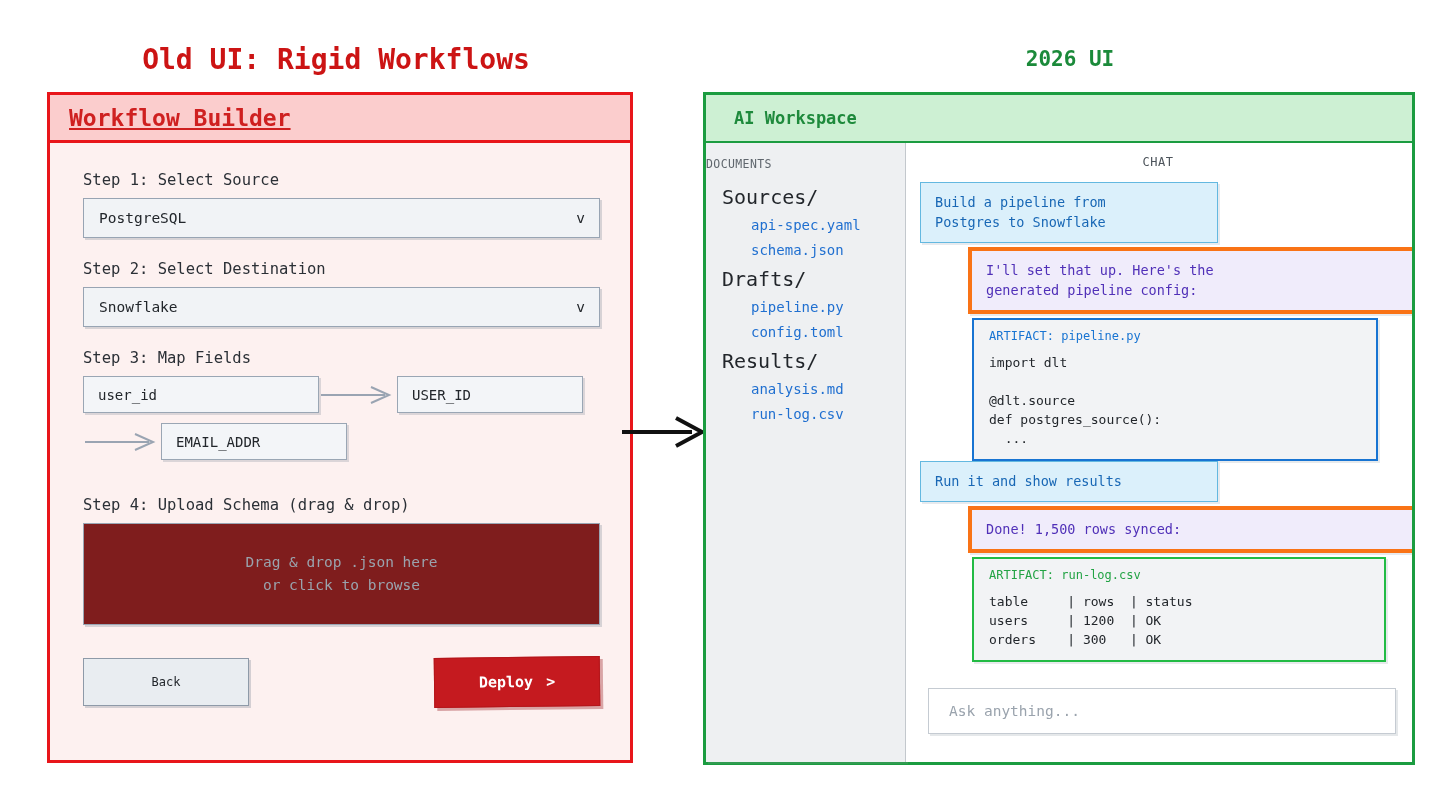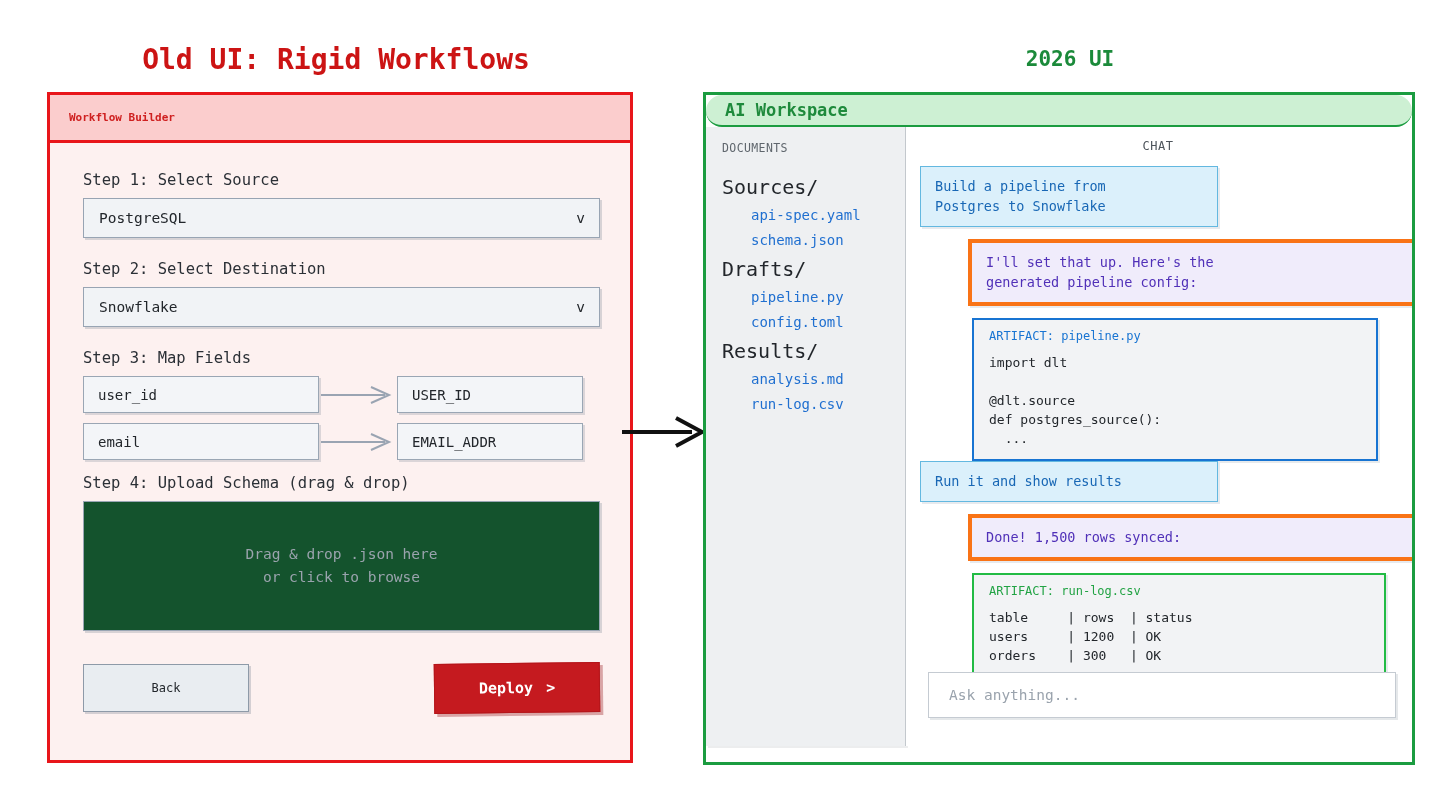--- a/index.html
+++ b/index.html
@@ -50,22 +50,23 @@
     height: 48px;
     background: #fbcdcd;
     border-bottom: 3px solid #e8151a;
     box-sizing: border-box;
     display: flex;
     align-items: center;
     padding-left: 19px;
   }
   #old-header-title {
     color: #cf2020;
-    font-size: 11px;
+    font-size: 23px;
     font-weight: bold;
+    text-decoration: underline;
   }
   #old-body {
     padding: 28px 30px 0 33px;
   }
   .step-label {
     color: #2b3036;
     font-size: 15.5px;
     margin-bottom: 9px;
     margin-top: 0;
     white-space: nowrap;
@@ -106,22 +107,22 @@
   .map-src { width: 236px; }
   .map-dst { width: 186px; }
   .map-arrow {
     width: 78px;
     height: 18px;
     flex: 0 0 78px;
   }
 
   
   #dropzone {
-    height: 130px;
-    background: #14532d;
+    height: 102px;
+    background: #7f1d1d;
     border: 1px solid #9aa6b4;
     box-sizing: border-box;
     display: flex;
     flex-direction: column;
     align-items: center;
     justify-content: center;
     box-shadow: 2px 2px 0 rgba(120,130,145,0.28);
   }
   .dz-line {
     font-size: 14.5px;
@@ -167,27 +168,26 @@
   
   #new-panel {
     position: absolute;
     left: 703px; top: 92px;
     width: 712px; height: 673px;
     border: 3px solid #1b9c40;
     background: #ffffff;
     box-sizing: border-box;
   }
   #new-header {
-    height: 32px;
+    height: 48px;
     background: #cdf0d3;
     border-bottom: 2px solid #1b9c40;
     box-sizing: border-box;
     display: flex; align-items: center;
-    padding-left: 19px;
-    border-radius: 22px;
+    padding-left: 28px;
   }
   #new-header-title {
     color: #1e8a3c; font-size: 17px; font-weight: bold;
   }
   #new-body {
     display: flex;
     height: 619px;
   }
   #sidebar {
     width: 200px;
@@ -195,22 +195,21 @@
     border-right: 1px solid #c3c8cd;
     box-sizing: border-box;
     padding: 14px 0 0 0;
     position: relative;
     box-shadow: 2px 2px 0 rgba(150,155,160,0.18);
   }
   #sidebar-title {
     font-size: 11.5px;
     color: #5f666d;
     letter-spacing: 0.4px;
-    padding-left: 16px;
-    margin-bottom: 20px;
+    margin-bottom: 14px;
   }
   .tree-folder {
     font-size: 20px;
     color: #22262b;
     padding-left: 16px;
     margin-bottom: 8px;
     white-space: nowrap;
   }
   .tree-file {
     font-size: 14px;
@@ -235,21 +234,21 @@
     letter-spacing: 0.5px;
     margin-bottom: 13px;
   }
 
   .bubble {
     box-sizing: border-box;
     padding: 9px 14px 10px 14px;
     font-size: 13.5px;
     line-height: 20px;
     white-space: pre;
-    margin-bottom: 12px;
+    margin-bottom: 4px;
     box-shadow: 2px 2px 0 rgba(170,180,195,0.28);
   }
   .bubble.user {
     background: #dbf0fb;
     border: 1px solid #63b8e0;
     color: #1867b5;
     width: 298px;
     margin-left: 0;
   }
   .bubble.assistant {
@@ -336,31 +335,30 @@
       <div class="map-arrow">
         <svg width="78" height="18" viewBox="0 0 78 18">
           <line x1="2" y1="9" x2="66" y2="9" stroke="#9aa4b2" stroke-width="2"></line>
           <polyline points="52,1 70,9 52,17" fill="none" stroke="#9aa4b2" stroke-width="2"></polyline>
         </svg>
       </div>
       <div class="map-dst">USER_ID</div>
     </div>
 
     <div class="map-row">
-      <div class="map-src">email</div>
       <div class="map-arrow">
         <svg width="78" height="18" viewBox="0 0 78 18">
           <line x1="2" y1="9" x2="66" y2="9" stroke="#9aa4b2" stroke-width="2"></line>
           <polyline points="52,1 70,9 52,17" fill="none" stroke="#9aa4b2" stroke-width="2"></polyline>
         </svg>
       </div>
       <div class="map-dst">EMAIL_ADDR</div>
     </div>
 
-    <div class="step-label" style="margin-top:14px;">Step 4: Upload Schema (drag &amp; drop)</div>
+    <div class="step-label" style="margin-top:36px;">Step 4: Upload Schema (drag &amp; drop)</div>
     <div id="dropzone">
       <div class="dz-line">Drag &amp; drop .json here</div>
       <div class="dz-line">or click to browse</div>
     </div>
 
     <div id="old-footer">
       <div id="back-button">Back</div>
       <div id="deploy-button">
         <span>Deploy</span>
         <span>&gt;</span>

